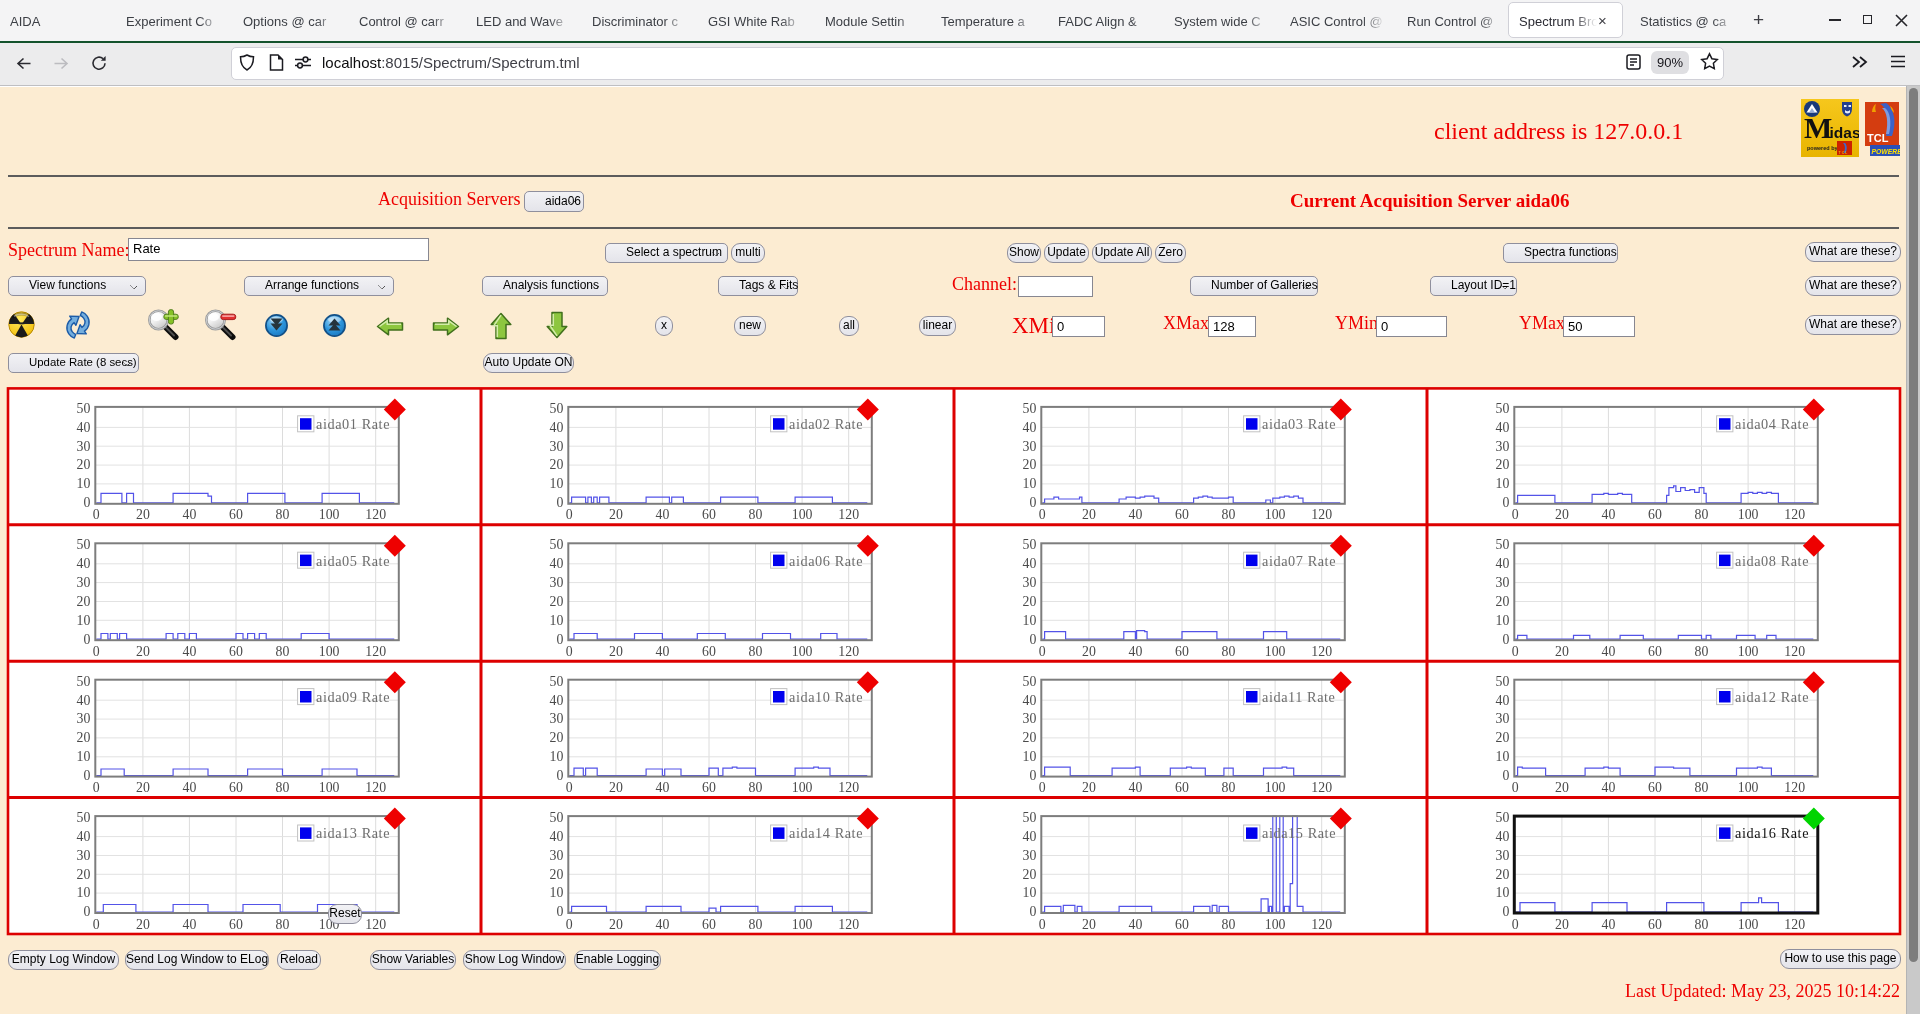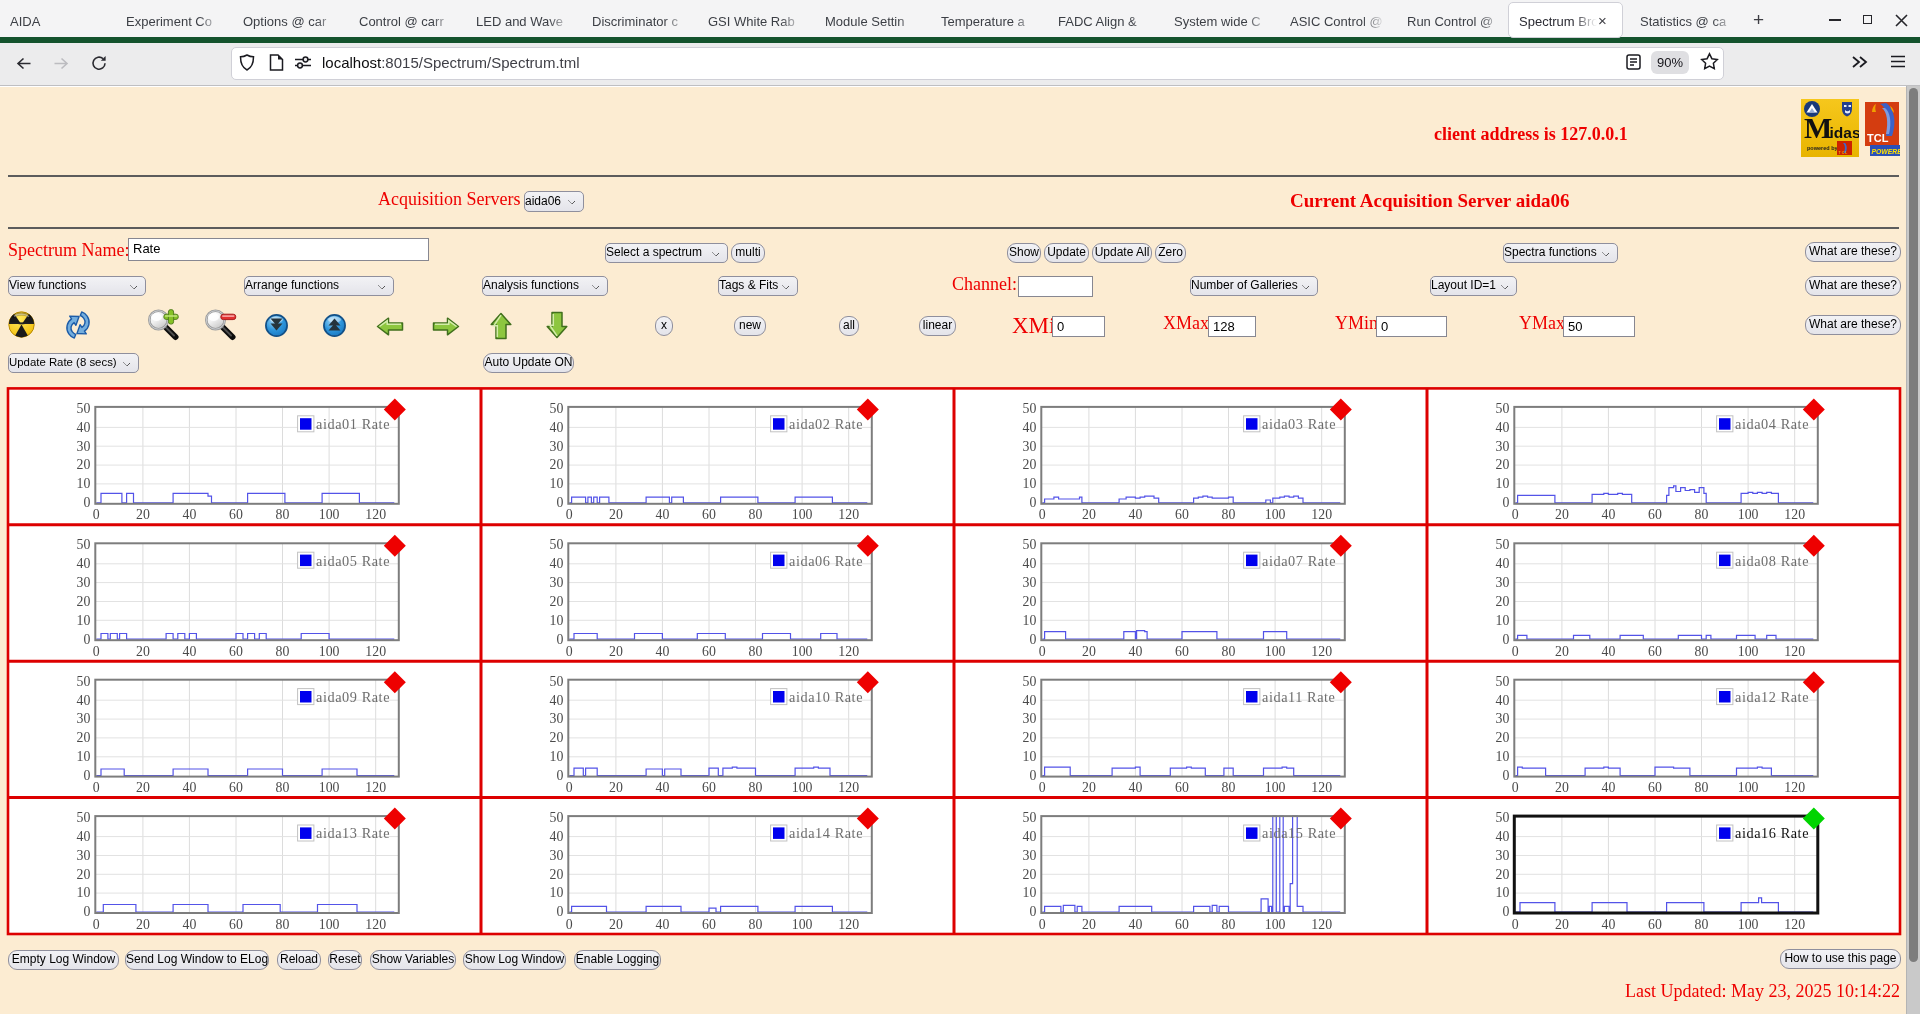--- a/index.html
+++ b/index.html
@@ -1,27 +1,27 @@
 <!DOCTYPE html>
 <html><head><meta charset="utf-8"><style>
 *{margin:0;padding:0;box-sizing:border-box}
 html,body{width:1920px;height:1014px;overflow:hidden;background:#fff;font-family:"Liberation Sans",sans-serif}
 .abs{position:absolute}
-#tabbar{position:absolute;left:0;top:0;width:1920px;height:43px;background:#f4f4f5;border-bottom:6px solid #14532d}
+#tabbar{position:absolute;left:0;top:0;width:1920px;height:43px;background:#f4f4f5;border-bottom:2px solid #14532d}
 .tabt{position:absolute;top:14px;font-size:13px;color:#3c3f45;white-space:nowrap;overflow:hidden;width:97px;
  -webkit-mask-image:linear-gradient(90deg,#000 75%,transparent 98%);mask-image:linear-gradient(90deg,#000 75%,transparent 98%)}
 #toolbar{position:absolute;left:0;top:43px;width:1920px;height:43px;background:#ececed;border-bottom:1px solid #bfbfc2}
 #urlbar{position:absolute;left:231px;top:46.5px;width:1493px;height:33px;background:#fff;border:1px solid #d0d0d7;border-radius:5px}
 #page{position:absolute;left:0;top:87px;width:1920px;height:927px;background:#fcecd2}
 #content{position:absolute;left:0;top:0;width:1920px;height:1014px}
 .red{font-family:"Liberation Serif",serif;color:#ee0000}
 .btn{position:absolute;height:20px;background:linear-gradient(#f2f2f5,#e4e4ea);border:1px solid #8f8f9d;border-radius:9px;
  font-size:12px;color:#000;text-align:center;line-height:17px;white-space:nowrap}
 .sel{position:absolute;height:20px;background:linear-gradient(#f2f2f5,#e4e4ea);border:1px solid #8f8f9d;border-radius:5px;
- font-size:12px;color:#000;line-height:17px;white-space:nowrap;padding-left:0;text-align:left}
+ font-size:12px;color:#000;line-height:17px;white-space:nowrap;padding-left:20px;text-align:left}
 .sel i{position:absolute;right:8px;top:5px;width:7px;height:7px;border-right:1.7px solid #222;border-bottom:1.7px solid #222;
  transform:rotate(45deg) scaleY(0.78);border-radius:1px}
 .inp{position:absolute;height:21px;background:#fff;border:1px solid #878791;font-size:13px;color:#000;padding:0 0 0 4px;line-height:20px}
 .hr{position:absolute;left:8px;width:1891px;height:2px;background:#5c5c5c}
 </style></head><body>
 <div id="tabbar">
     <div class="tabt" style="left:10px">AIDA</div>
     <div class="tabt" style="left:126px">Experiment Co</div>
     <div class="tabt" style="left:243px">Options @ car</div>
     <div class="tabt" style="left:359px">Control @ carr</div>
@@ -79,21 +79,21 @@
     <path d="M9.5 1.8 L11.9 6.7 L17.3 7.5 L13.4 11.3 L14.3 16.7 L9.5 14.1 L4.7 16.7 L5.6 11.3 L1.7 7.5 L7.1 6.7 Z" fill="none" stroke="#1b1b21" stroke-width="1.5"></path>
   </svg>
 <svg class="abs" style="left:1851px;top:55px" width="18" height="14">
     <path d="M2 2 L8 7 L2 12 M9 2 L15 7 L9 12" stroke="#1b1b21" stroke-width="1.8" fill="none"></path>
   </svg>
 <svg class="abs" style="left:1891px;top:55px" width="14" height="13">
     <path d="M0 1.5 H14 M0 6.5 H14 M0 11.5 H14" stroke="#1b1b21" stroke-width="1.7"></path>
   </svg>
 <div id="page"></div>
 <div id="content">
-    <div class="abs red" style="left:1434px;top:124px;font-size:18px;font-weight:bold">client address is 127.0.0.1</div>
+    <div class="abs red" style="left:1434px;top:118px;font-size:24px;font-weight:normal">client address is 127.0.0.1</div>
     <svg class="abs" style="left:1801px;top:99px" width="58" height="58" viewBox="0 0 58 58">
       <defs>
         <linearGradient id="gold" x1="0" y1="0" x2="0" y2="1">
           <stop offset="0" stop-color="#f6c71c"></stop>
           <stop offset="1" stop-color="#e8b400"></stop>
         </linearGradient>
       </defs>
       <rect width="58" height="58" fill="url(#gold)"></rect>
       <circle cx="11" cy="10" r="8" fill="#1a3a7a"></circle>
       <path d="M11 5 L16.5 13.5 H5.5 Z" fill="#ffffff"></path>
@@ -726,20 +726,20 @@
       <text x="1748.1" y="928.5" font-size="13.8" text-anchor="middle" fill="#4a4a4a">100</text>
       <text x="1794.7" y="928.5" font-size="13.8" text-anchor="middle" fill="#4a4a4a">120</text>
       <rect x="1716.6" y="825.0" width="16.3" height="16" fill="#ffffff" stroke="#c2c2c2" stroke-width="1"></rect>
       <rect x="1719.0" y="827.4" width="11.5" height="11.5" fill="#0000ee"></rect>
       <text x="1735.1" y="838.3" font-size="14.3" fill="#111111" letter-spacing="0.55">aida16 Rate</text>
       <polygon points="1802.8,818.6 1813.8,807.6 1824.8,818.6 1813.8,829.6" fill="#00d400"></polygon>
     </svg>
     <div class="btn" style="left:8px;top:950px;width:111px">Empty Log Window</div>
     <div class="btn" style="left:125px;top:950px;width:144px">Send Log Window to ELog</div>
     <div class="btn" style="left:277px;top:950px;width:44px">Reload</div>
-    <div class="btn" style="left:328px;top:950px;width:34px">Reset</div>
+    <div class="btn" style="left:328px;top:904px;width:34px">Reset</div>
     <div class="btn" style="left:370px;top:950px;width:86px">Show Variables</div>
     <div class="btn" style="left:463px;top:950px;width:103px">Show Log Window</div>
     <div class="btn" style="left:574px;top:950px;width:87px">Enable Logging</div>
     <div class="btn" style="left:1780px;top:949px;width:121px">How to use this page</div>
     <div class="abs red" style="left:1625px;top:981px;font-size:18px">Last Updated: May 23, 2025 10:14:22</div>
     <div class="abs" style="left:1906px;top:86px;width:14px;height:928px;background:#c9c9c9;border-left:1px solid #b4b4b4"></div>
     <div class="abs" style="left:1908.5px;top:88px;width:9px;height:874px;background:#7d7d7d;border-radius:5px"></div>
   </div>
 </body></html>

